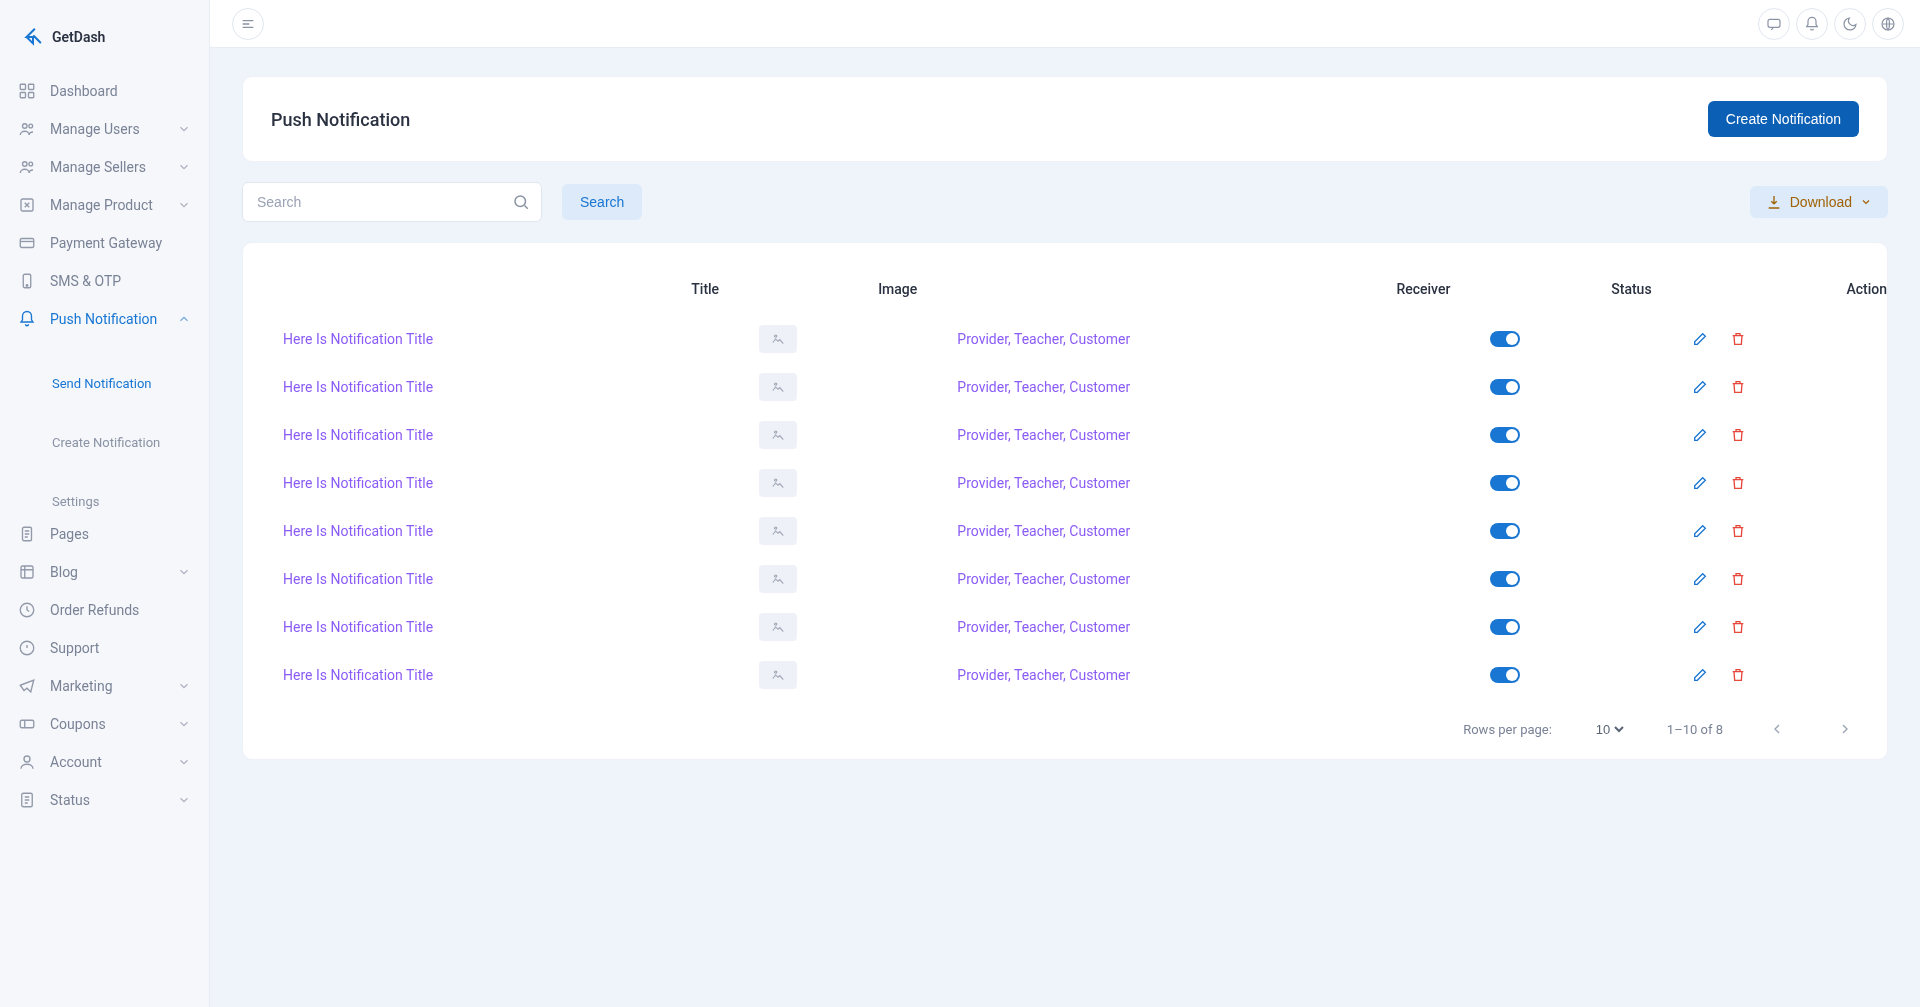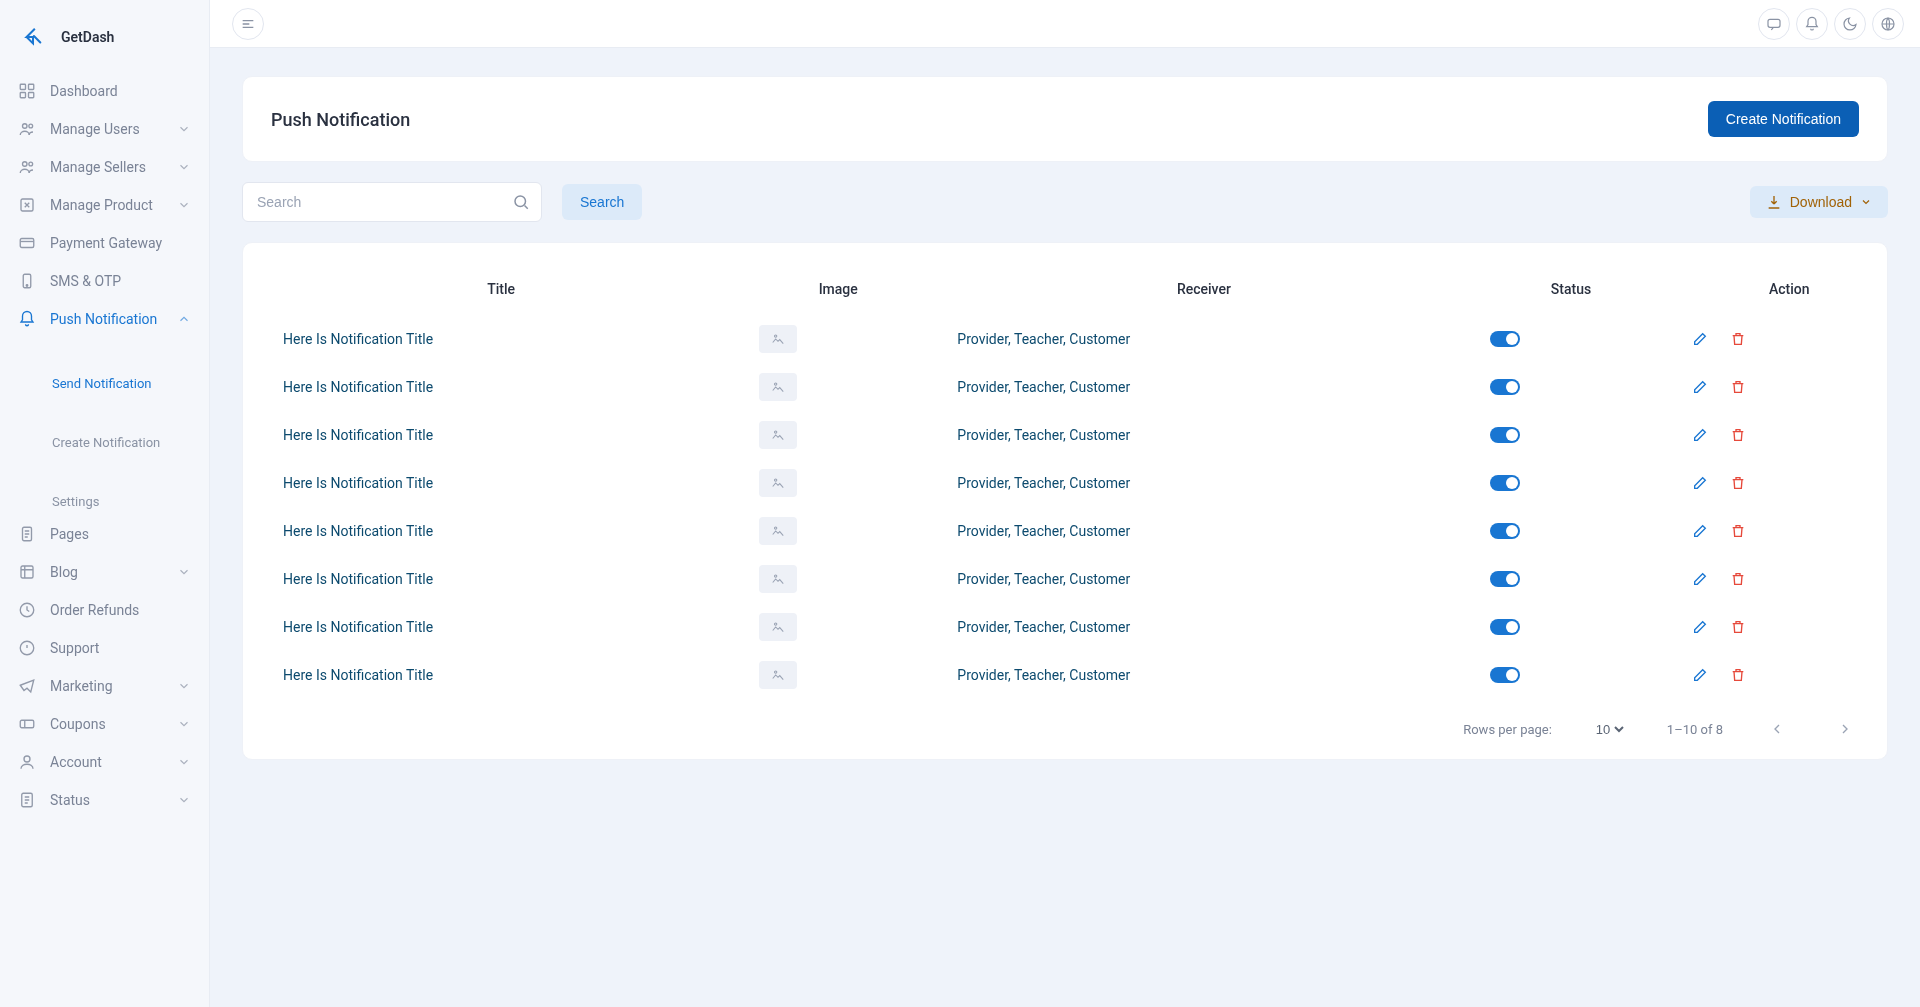--- a/index.html
+++ b/index.html
@@ -15,21 +15,21 @@
 .sidebar {
   width: 210px;
   background: #f5f7fb;
   border-right: 1px solid #e8ecf3;
   flex-shrink: 0;
   padding-top: 6px;
 }
 .brand {
   display: flex;
   align-items: center;
-  gap: 17px;
+  gap: 8px;
   padding: 20px 22px 24px;
 }
 .brand-logo {
   width: 22px; height: 22px;
   color: #1976d2;
 }
 .brand-name {
   font-weight: 600;
   color: #2a3140;
   font-size: 14px;
@@ -141,29 +141,29 @@
 .search-icon {
   position: absolute; right: 12px; top: 50%; transform: translateY(-50%);
   width: 18px; height: 18px; color: #8a93a4;
 }
 .actions-row .spacer { flex: 1; }
 
 
 .table-card { padding: 24px 0 8px; }
 .tbl { width: 100%; border-collapse: collapse; }
 .tbl th {
-  text-align: center;
+  text-align: right;
   font-weight: 500;
   color: #2a3140;
   font-size: 14px;
   padding: 14px 0 18px 40px;
 }
 .tbl td {
   padding: 10px 0 10px 40px;
-  color: #0c4a6e;
+  color: #8b5cf6;
   font-size: 14px;
   vertical-align: middle;
 }
 .img-thumb {
   width: 38px; height: 28px;
   background: #eef1f7;
   border-radius: 4px;
   display: flex; align-items: center; justify-content: center;
   color: #9aa3b4;
 }

